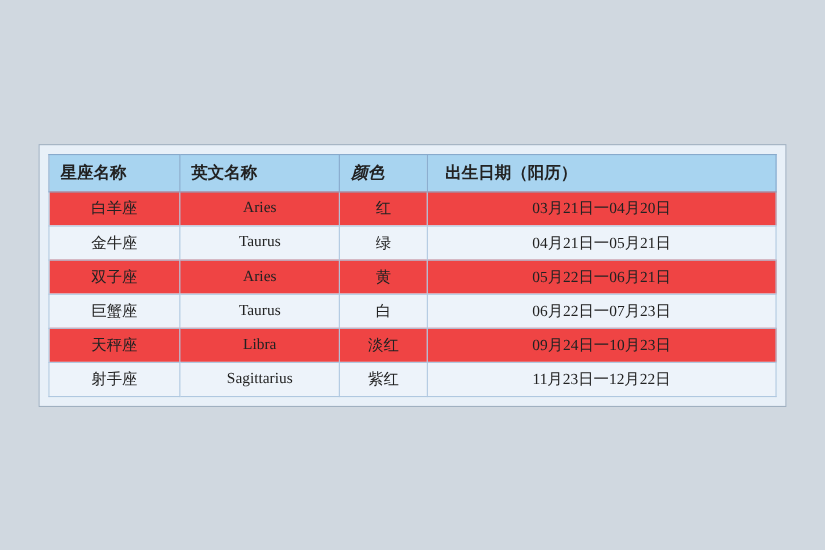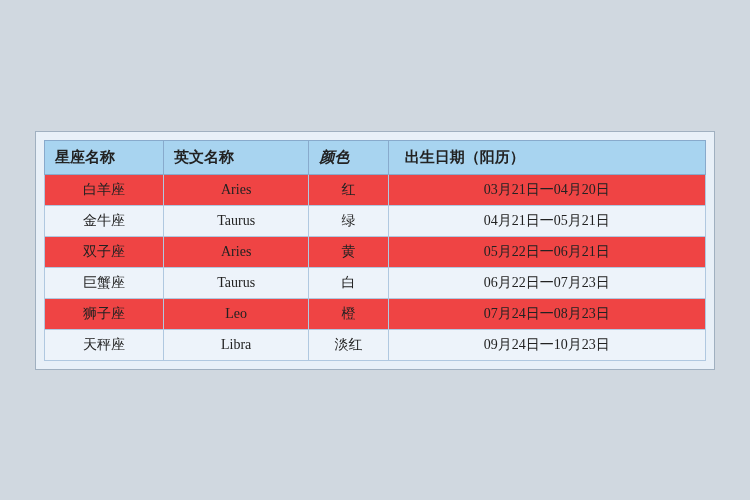--- a/index.html
+++ b/index.html
@@ -88,26 +88,26 @@
           <td>黄</td>
           <td>05月22日一06月21日</td>
         </tr>
         <tr>
           <td>巨蟹座</td>
           <td>Taurus</td>
           <td>白</td>
           <td>06月22日一07月23日</td>
         </tr>
         <tr>
-          <td>狮子座</td>
-          <td>Leo</td>
-          <td>橙</td>
-          <td>07月24日一08月23日</td>
-        </tr>
-        <tr>
           <td>天秤座</td>
           <td>Libra</td>
           <td>淡红</td>
           <td>09月24日一10月23日</td>
+        </tr>
+        <tr>
+          <td>射手座</td>
+          <td>Sagittarius</td>
+          <td>紫红</td>
+          <td>11月23日一12月22日</td>
         </tr>
       </tbody>
   </table>
 </div>
 
 </body></html>

